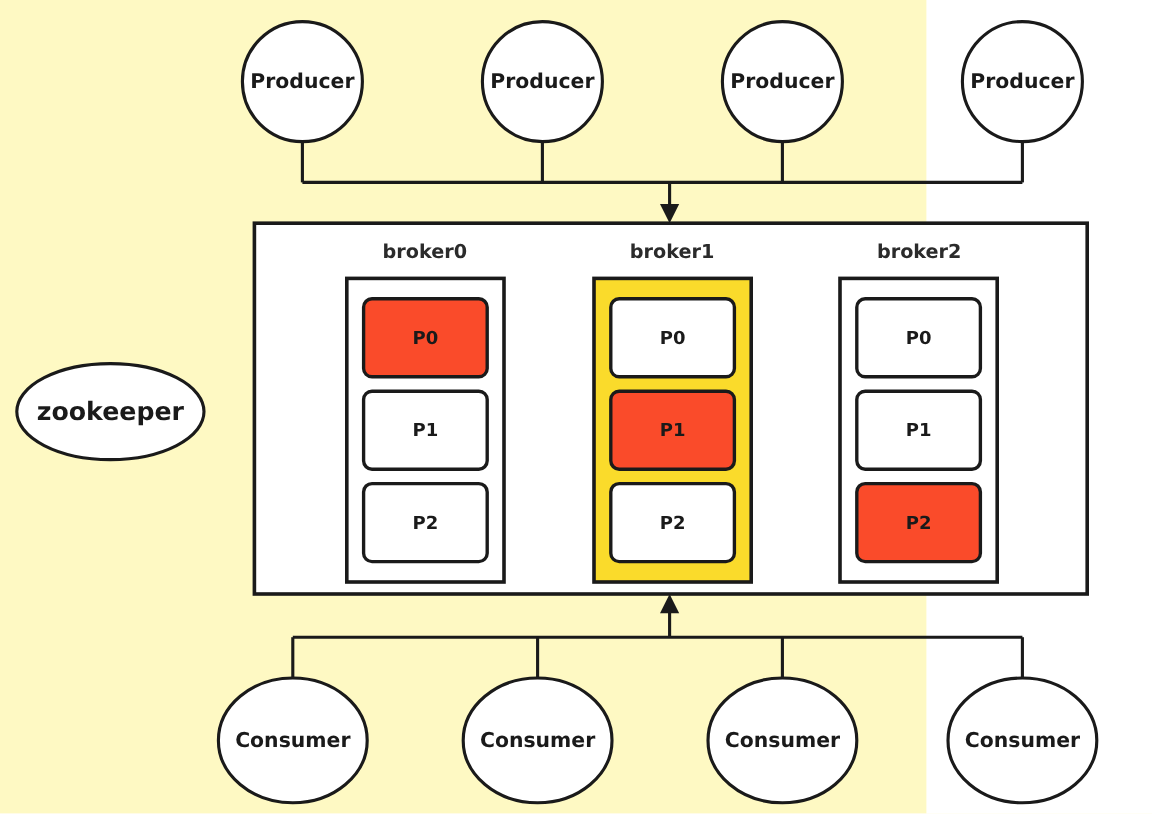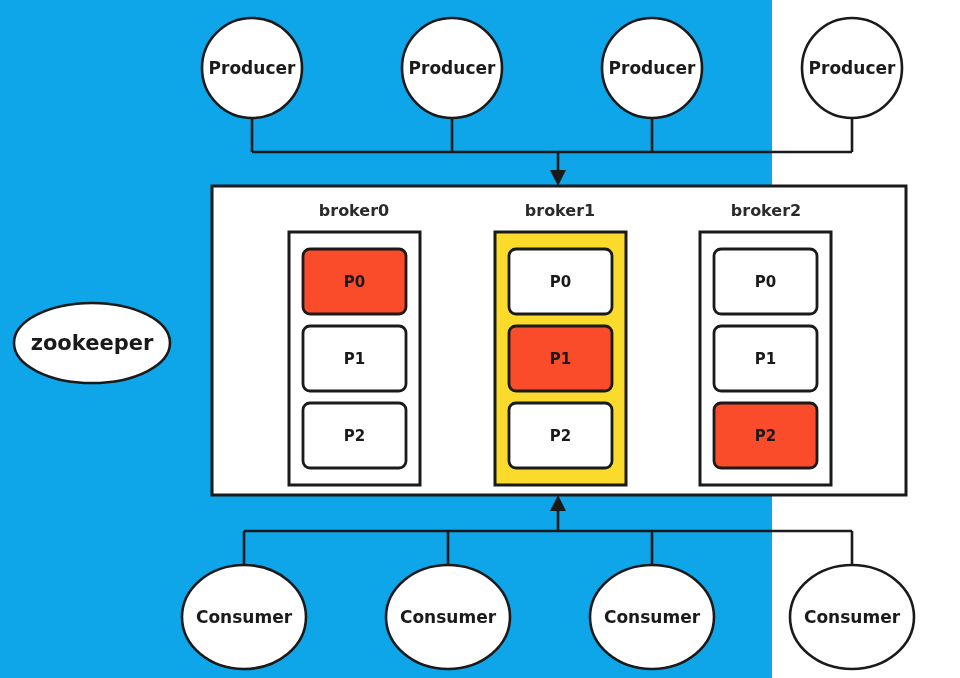--- a/index.html
+++ b/index.html
@@ -10,21 +10,21 @@
   body {
     width: 960px;
     height: 678px;
     font-family: "DejaVu Sans", sans-serif;
     overflow: hidden;
   }
   #diagram-root {
     position: relative;
     width: 772px;
     height: 678px;
-    background: #0ea5e9;
+    background: #fef9c3;
   }
   svg.canvas {
     display: block;
     width: 960px;
     height: 678px;
   }
   .node-shape {
     fill: #ffffff;
     stroke: #1a1a1a;
     stroke-width: 2.6;

